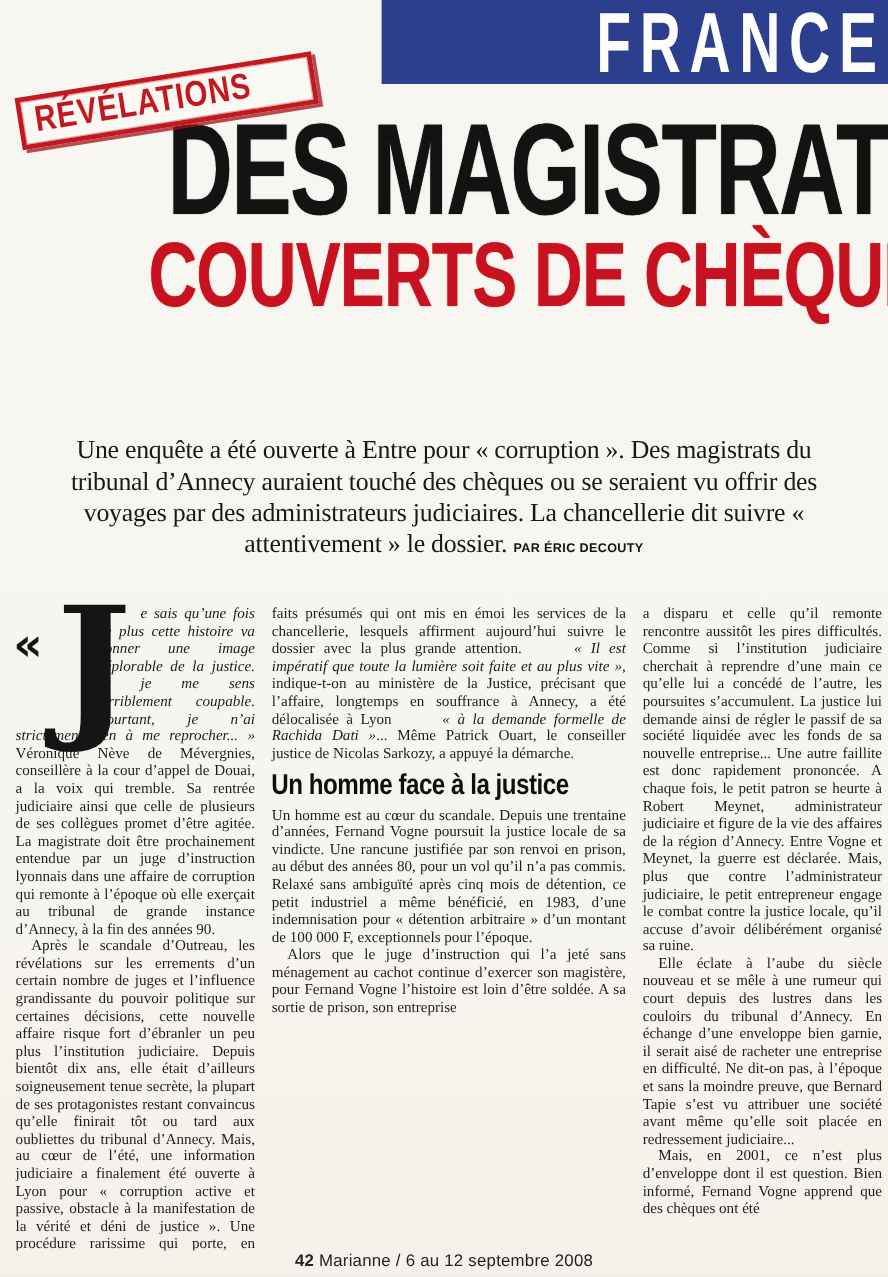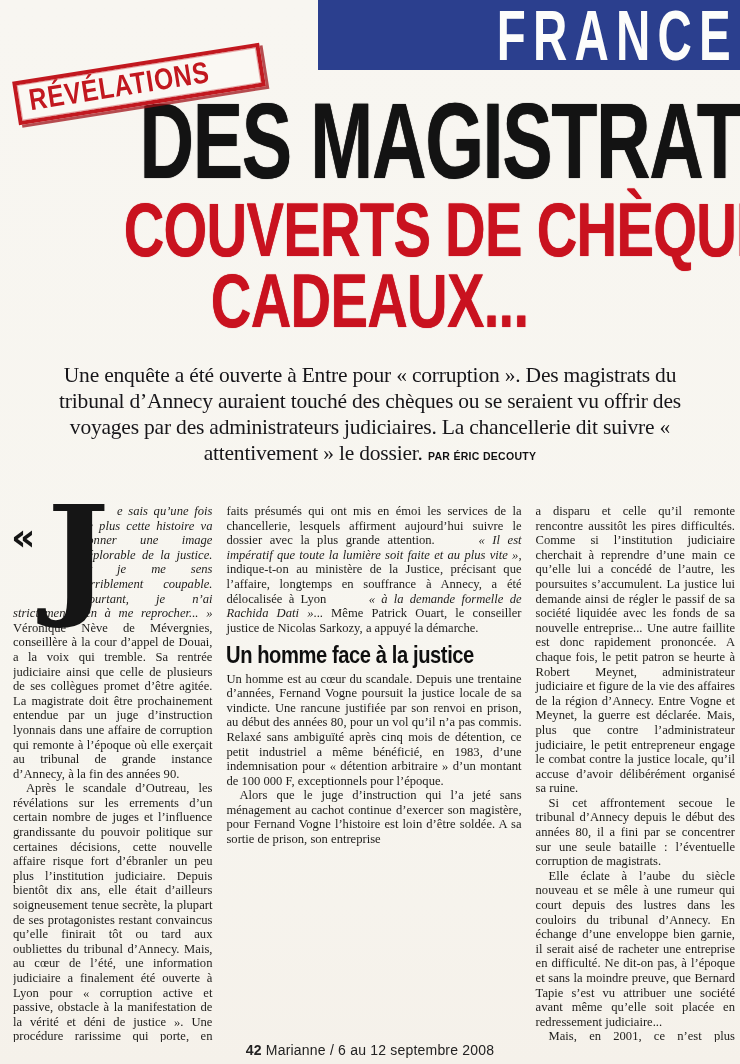--- a/index.html
+++ b/index.html
@@ -186,23 +186,20 @@
     <span class="stamp-label">RÉVÉLATIONS</span>
   </div>
 
   <div class="headlines">
     <div>
       <span class="headline-black">DES MAGISTRATS</span>
     </div>
     <div class="headline-red-wrap">
       <span class="headline-red">COUVERTS DE CHÈQUES-</span>
     </div>
-    <div class="headline-red-wrap">
-      <span class="headline-red">CADEAUX...</span>
-    </div>
   </div>
 
   <div class="standfirst">
     <span>Une enquête a été ouverte à Entre pour « corruption ». Des magistrats du tribunal d’Annecy auraient touché des chèques ou se seraient vu offrir des voyages par des administrateurs judiciaires. La chancellerie dit suivre « attentivement » le dossier. </span><span class="byline">PAR ÉRIC DECOUTY</span>
   </div>
 
   <div class="columns">
 
     <div class="col">
       <p class="para">
@@ -216,21 +213,20 @@
 
     <div class="col">
       <p class="para"><span>faits présumés qui ont mis en émoi les services de la chancellerie, lesquels affirment aujourd’hui suivre le dossier avec la plus grande attention. </span><span class="italic">« Il est impératif que toute la lumière soit faite et au plus vite »</span><span>, indique-t-on au ministère de la Justice, précisant que l’affaire, longtemps en souffrance à Annecy, a été délocalisée à Lyon </span><span class="italic">« à la demande formelle de Rachida Dati »</span><span>... Même Patrick Ouart, le conseiller justice de Nicolas Sarkozy, a appuyé la démarche.</span></p>
       <h2 class="subhead">Un homme face à la justice</h2>
       <p class="para">Un homme est au cœur du scandale. Depuis une trentaine d’années, Fernand Vogne poursuit la justice locale de sa vindicte. Une rancune justifiée par son renvoi en prison, au début des années 80, pour un vol qu’il n’a pas commis. Relaxé sans ambiguïté après cinq mois de détention, ce petit industriel a même bénéficié, en 1983, d’une indemnisation pour « détention arbitraire » d’un montant de 100 000 F, exceptionnels pour l’époque.</p>
       <p class="para indent">Alors que le juge d’instruction qui l’a jeté sans ménagement au cachot continue d’exercer son magistère, pour Fernand Vogne l’histoire est loin d’être soldée. A sa sortie de prison, son entreprise</p>
     </div>
 
     <div class="col">
       <p class="para">a disparu et celle qu’il remonte rencontre aussitôt les pires difficultés. Comme si l’institution judiciaire cherchait à reprendre d’une main ce qu’elle lui a concédé de l’autre, les poursuites s’accumulent. La justice lui demande ainsi de régler le passif de sa société liquidée avec les fonds de sa nouvelle entreprise... Une autre faillite est donc rapidement prononcée. A chaque fois, le petit patron se heurte à Robert Meynet, administrateur judiciaire et figure de la vie des affaires de la région d’Annecy. Entre Vogne et Meynet, la guerre est déclarée. Mais, plus que contre l’administrateur judiciaire, le petit entrepreneur engage le combat contre la justice locale, qu’il accuse d’avoir délibérément organisé sa ruine.</p>
-      <p class="para indent">Si cet affrontement secoue le tribunal d’Annecy depuis le début des années 80, il a fini par se concentrer sur une seule bataille : l’éventuelle corruption de magistrats.</p>
       <p class="para indent">Elle éclate à l’aube du siècle nouveau et se mêle à une rumeur qui court depuis des lustres dans les couloirs du tribunal d’Annecy. En échange d’une enveloppe bien garnie, il serait aisé de racheter une entreprise en difficulté. Ne dit-on pas, à l’époque et sans la moindre preuve, que Bernard Tapie s’est vu attribuer une société avant même qu’elle soit placée en redressement judiciaire...</p>
       <p class="para indent">Mais, en 2001, ce n’est plus d’enveloppe dont il est question. Bien informé, Fernand Vogne apprend que des chèques ont été</p>
     </div>
 
   </div>
 
   <div class="footer">
     <span class="pagenum">42</span>
     <span>Marianne</span>
     <span>/ 6 au 12 septembre 2008</span>

